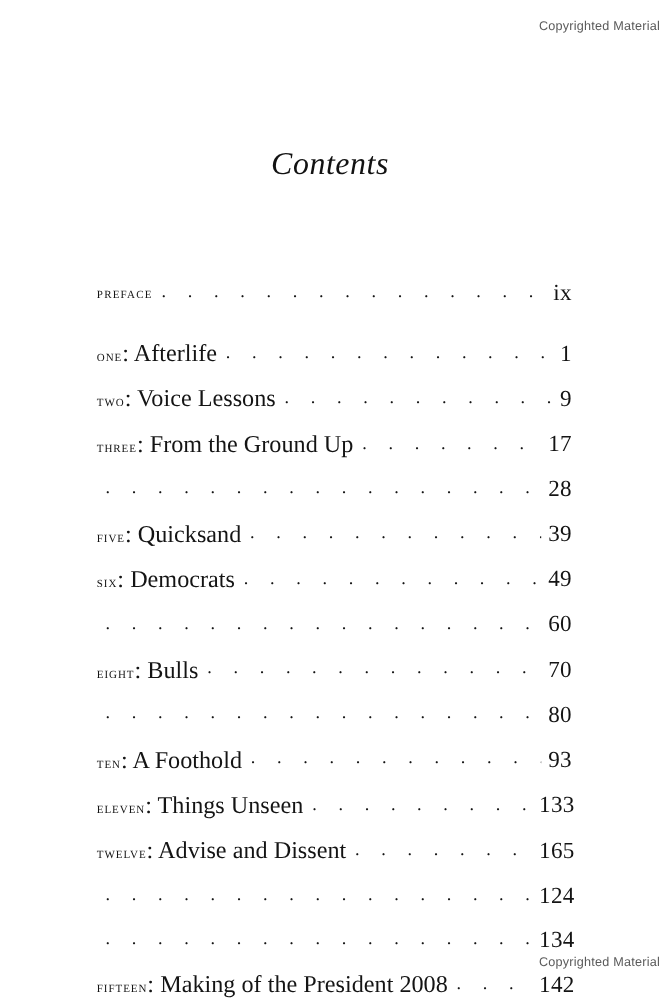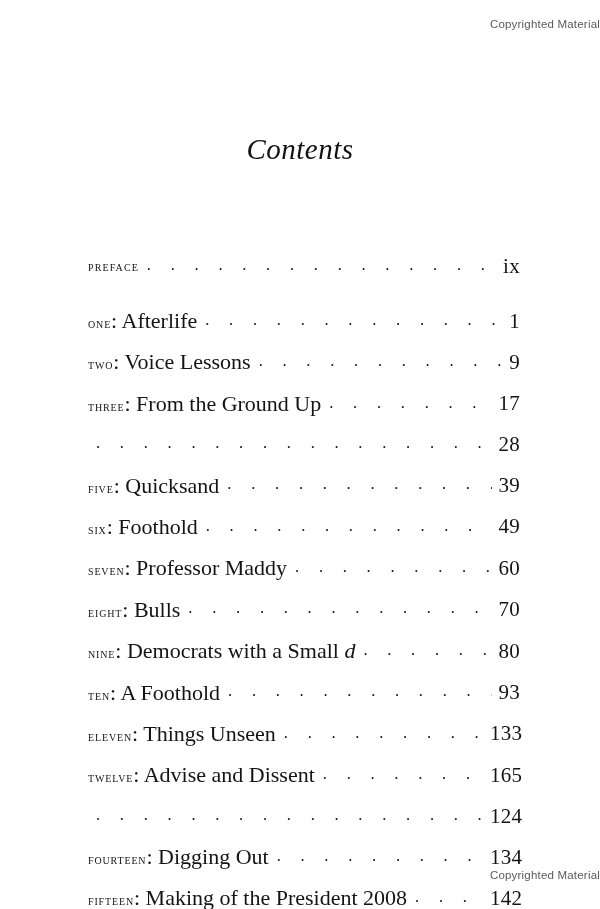--- a/index.html
+++ b/index.html
@@ -161,46 +161,40 @@
     <div class="toc-row">
       <span class="entry-label">
         <span class="entry-num">FIVE</span><span class="entry-title">: <span>Quicksand</span></span>
       </span>
       <span class="leaders">. . . . . . . . . . . . . . . . . . . . . . . . . . . . . .</span>
       <span class="page-num">39</span>
     </div>
 
     <div class="toc-row">
       <span class="entry-label">
-        <span class="entry-num">SIX</span><span class="entry-title">: <span>Foothold</span></span>
+        <span class="entry-num">SIX</span><span class="entry-title">: <span>Democrats</span></span>
       </span>
       <span class="leaders">. . . . . . . . . . . . . . . . . . . . . . . . . . . . . .</span>
       <span class="page-num">49</span>
     </div>
 
     <div class="toc-row">
-      <span class="entry-label">
-        <span class="entry-num">SEVEN</span><span class="entry-title">: <span>Professor Maddy</span></span>
-      </span>
       <span class="leaders">. . . . . . . . . . . . . . . . . . . . . . . . . . . . . .</span>
       <span class="page-num">60</span>
     </div>
 
     <div class="toc-row">
       <span class="entry-label">
         <span class="entry-num">EIGHT</span><span class="entry-title">: <span>Bulls</span></span>
       </span>
       <span class="leaders">. . . . . . . . . . . . . . . . . . . . . . . . . . . . . .</span>
       <span class="page-num">70</span>
     </div>
 
     <div class="toc-row">
-      <span class="entry-label">
-        <span class="entry-num">NINE</span><span class="entry-title">: Democrats with a Small <span class="ital">d</span></span>
-      </span>
       <span class="leaders">. . . . . . . . . . . . . . . . . . . . . . . . . . . . . .</span>
       <span class="page-num">80</span>
     </div>
 
     <div class="toc-row">
       <span class="entry-label">
         <span class="entry-num">TEN</span><span class="entry-title">: <span>A Foothold</span></span>
       </span>
       <span class="leaders">. . . . . . . . . . . . . . . . . . . . . . . . . . . . . .</span>
       <span class="page-num">93</span>
@@ -221,23 +215,20 @@
       <span class="leaders">. . . . . . . . . . . . . . . . . . . . . . . . . . . . . .</span>
       <span class="page-num">165</span>
     </div>
 
     <div class="toc-row">
       <span class="leaders">. . . . . . . . . . . . . . . . . . . . . . . . . . . . . .</span>
       <span class="page-num">124</span>
     </div>
 
     <div class="toc-row">
-      <span class="entry-label">
-        <span class="entry-num">FOURTEEN</span><span class="entry-title">: <span>Digging Out</span></span>
-      </span>
       <span class="leaders">. . . . . . . . . . . . . . . . . . . . . . . . . . . . . .</span>
       <span class="page-num">134</span>
     </div>
 
     <div class="toc-row">
       <span class="entry-label">
         <span class="entry-num">FIFTEEN</span><span class="entry-title">: <span>Making of the President 2008</span></span>
       </span>
       <span class="leaders">. . . . . . . . . . . . . . . . . . . . . . . . . . . . . .</span>
       <span class="page-num">142</span>

